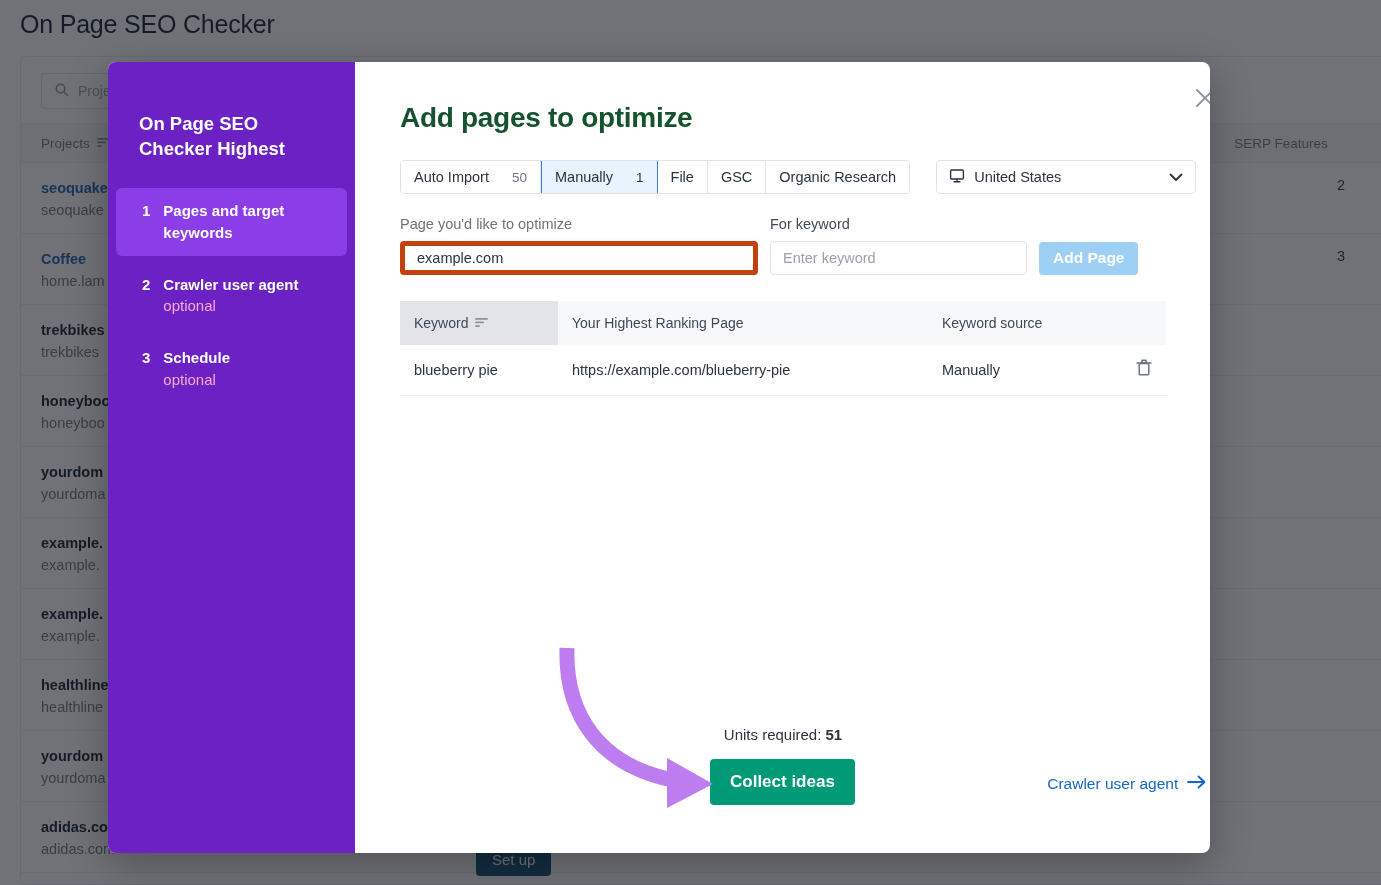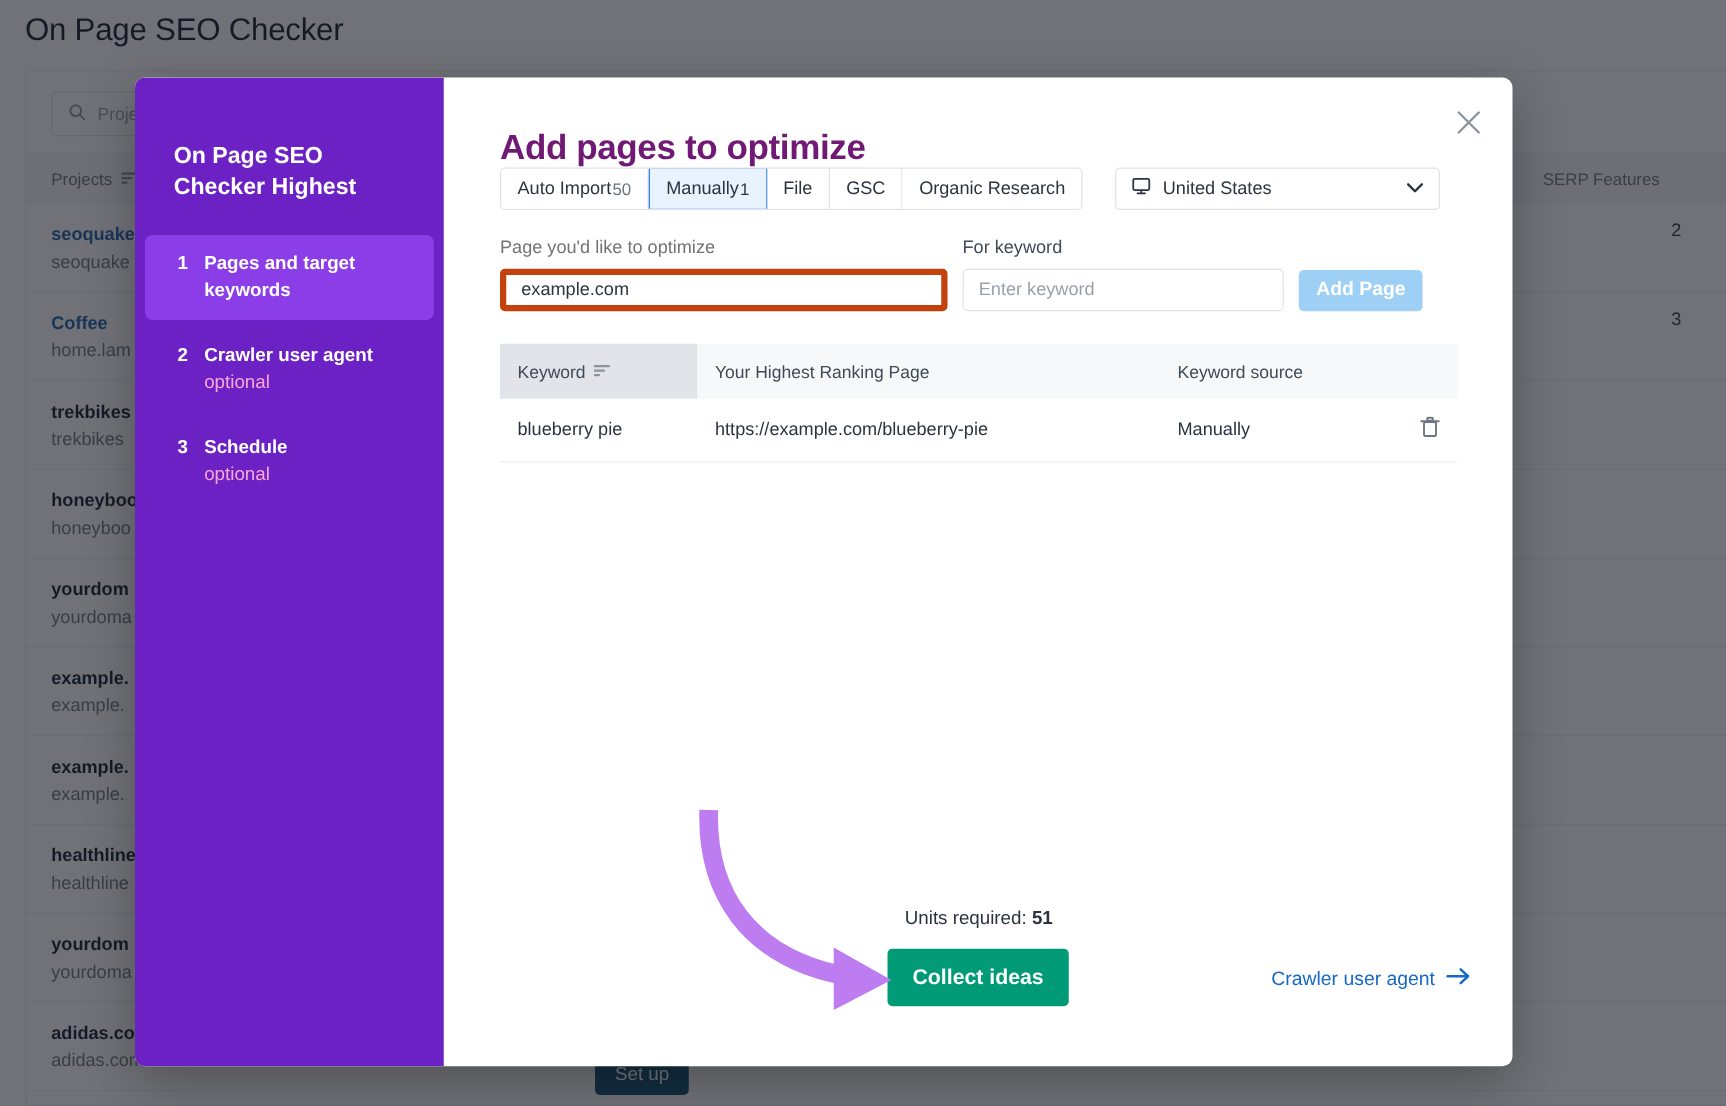--- a/index.html
+++ b/index.html
@@ -116,36 +116,37 @@
     position: relative;
     padding: 40px 45px 0 45px;
   }
   .m-close {
     position: absolute; right: 18px; top: 18px;
     width: 36px; height: 36px;
     display: flex; align-items: center; justify-content: center;
     background: none; border: none; cursor: pointer;
   }
   .m-h1 {
-    font-size: 28px; font-weight: 700; color: #701a75;
+    font-size: 28px; font-weight: 700; color: #14532d;
     letter-spacing: -0.3px;
+    margin-bottom: 26px;
   }
 
   
   .m-toolbar { display: flex; align-items: center; gap: 0; margin-bottom: 22px; }
   .tabs {
     display: flex;
     border: 1px solid #dfe3e8;
     border-radius: 4px;
     height: 34px;
     overflow: hidden;
     background: #fff;
   }
   .tab {
-    display: flex; align-items: center; gap: 1px;
+    display: flex; align-items: center; gap: 23px;
     padding: 0 13px;
     font-size: 14.5px; color: #2b3340;
     border-right: 1px solid #dfe3e8;
     background: #fff; cursor: pointer;
     white-space: nowrap;
   }
   .tab:last-child { border-right: none; }
   .tab .cnt { color: #6c7680; font-size: 13.5px; }
   .tab.active {
     background: #e8f3fd;

